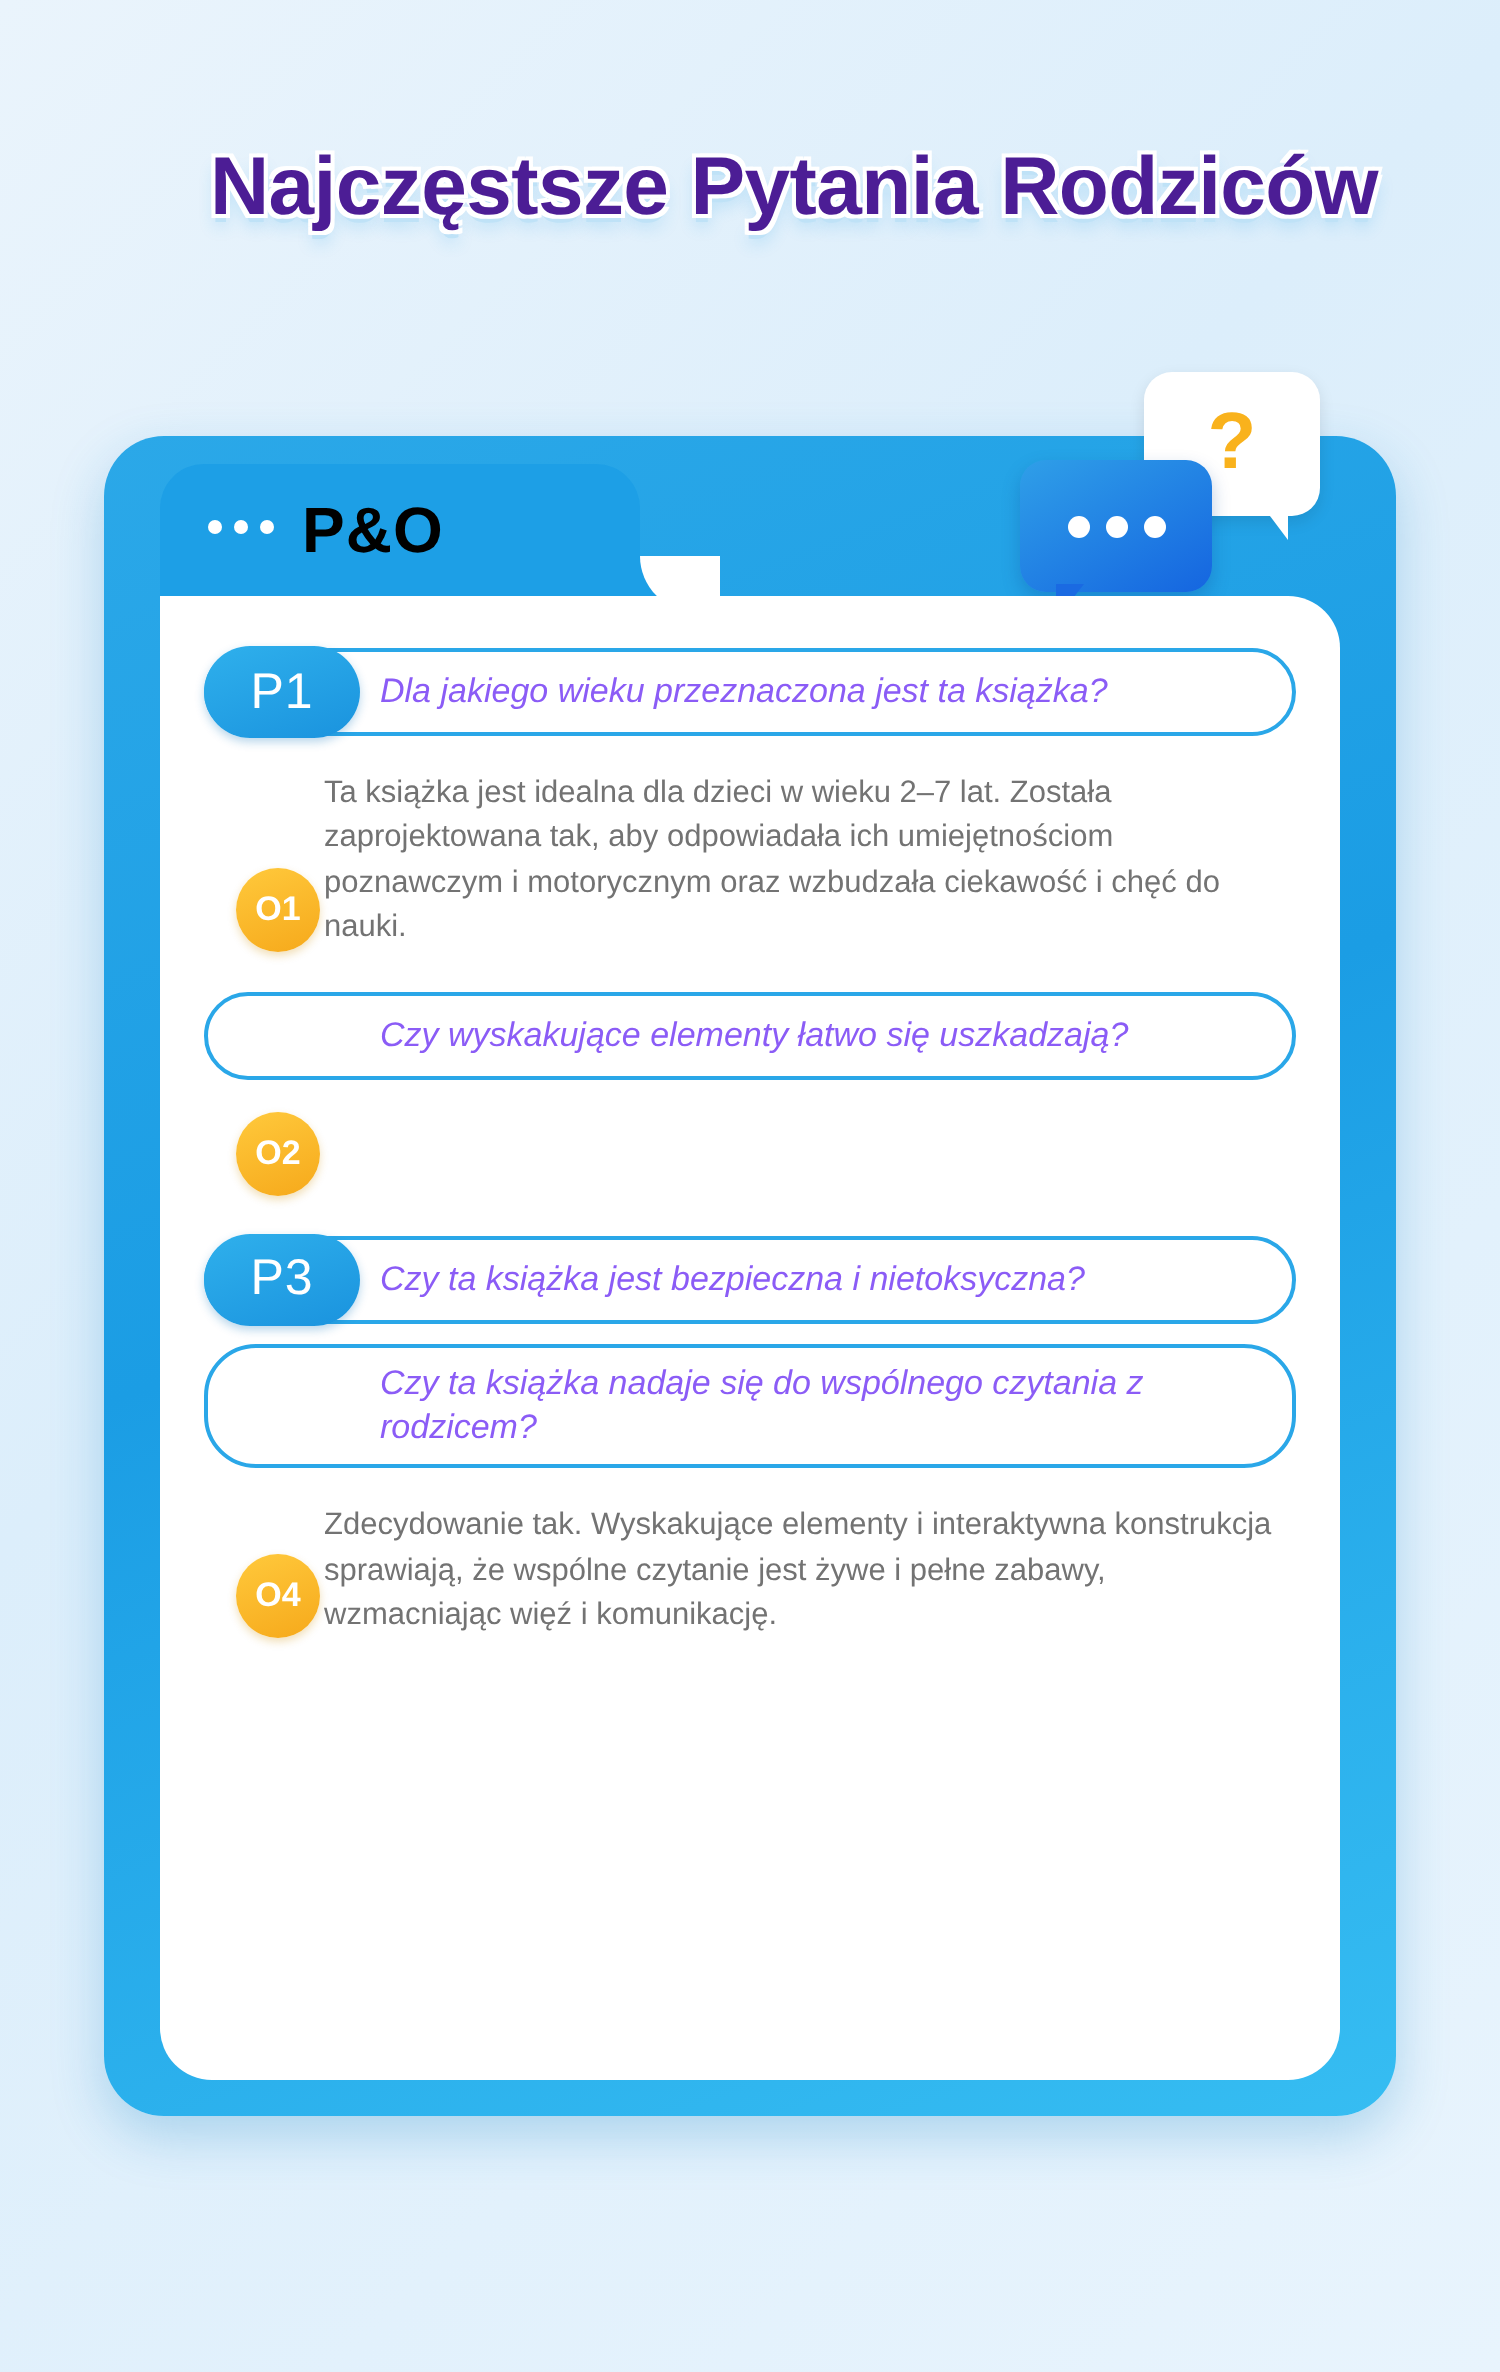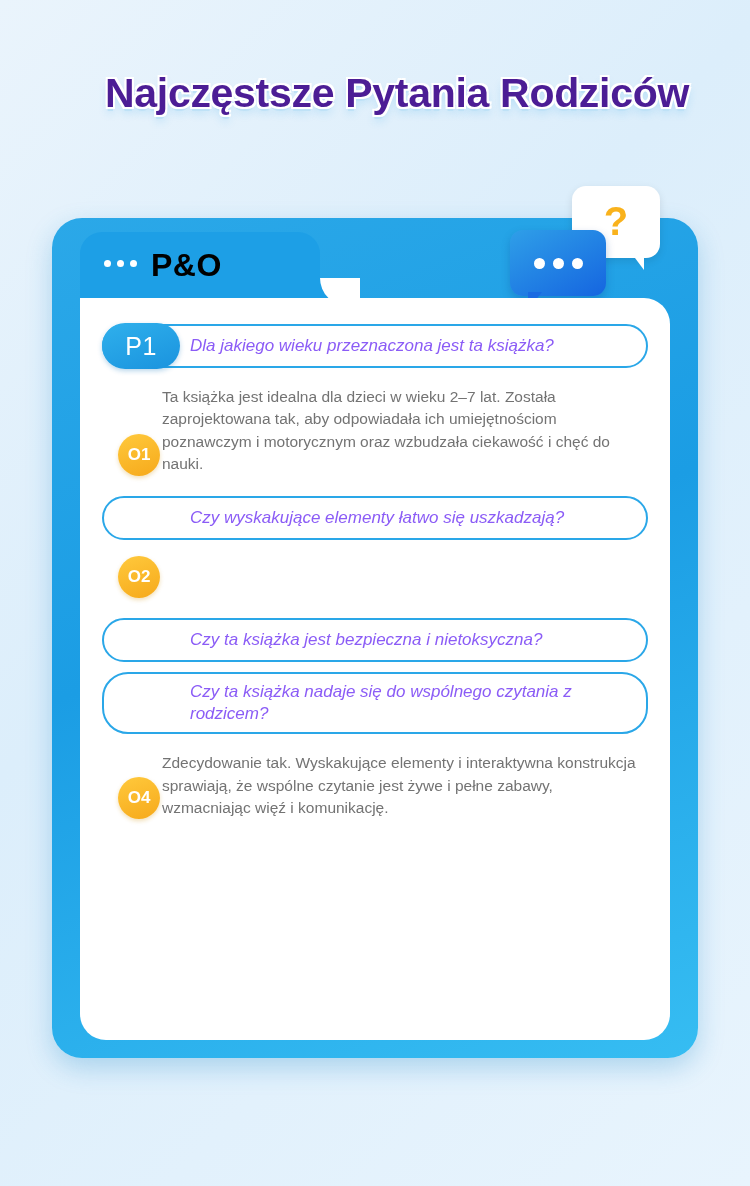--- a/index.html
+++ b/index.html
@@ -284,20 +284,21 @@
       <div class="a-row">
         <div class="a-badge">O2</div>
       </div>
     </div>
 
     <div class="qa-block">
       <div class="q-row">
         <div class="q-pill">
           <span class="q-text">Czy ta książka jest bezpieczna i nietoksyczna?</span>
         </div>
+        <div class="q-badge">P3</div>
       </div>
     </div>
 
     <div class="qa-block">
       <div class="q-row">
         <div class="q-pill">
           <span class="q-text">Czy ta książka nadaje się do wspólnego czytania z rodzicem?</span>
         </div>
       </div>
       <div class="a-row">

